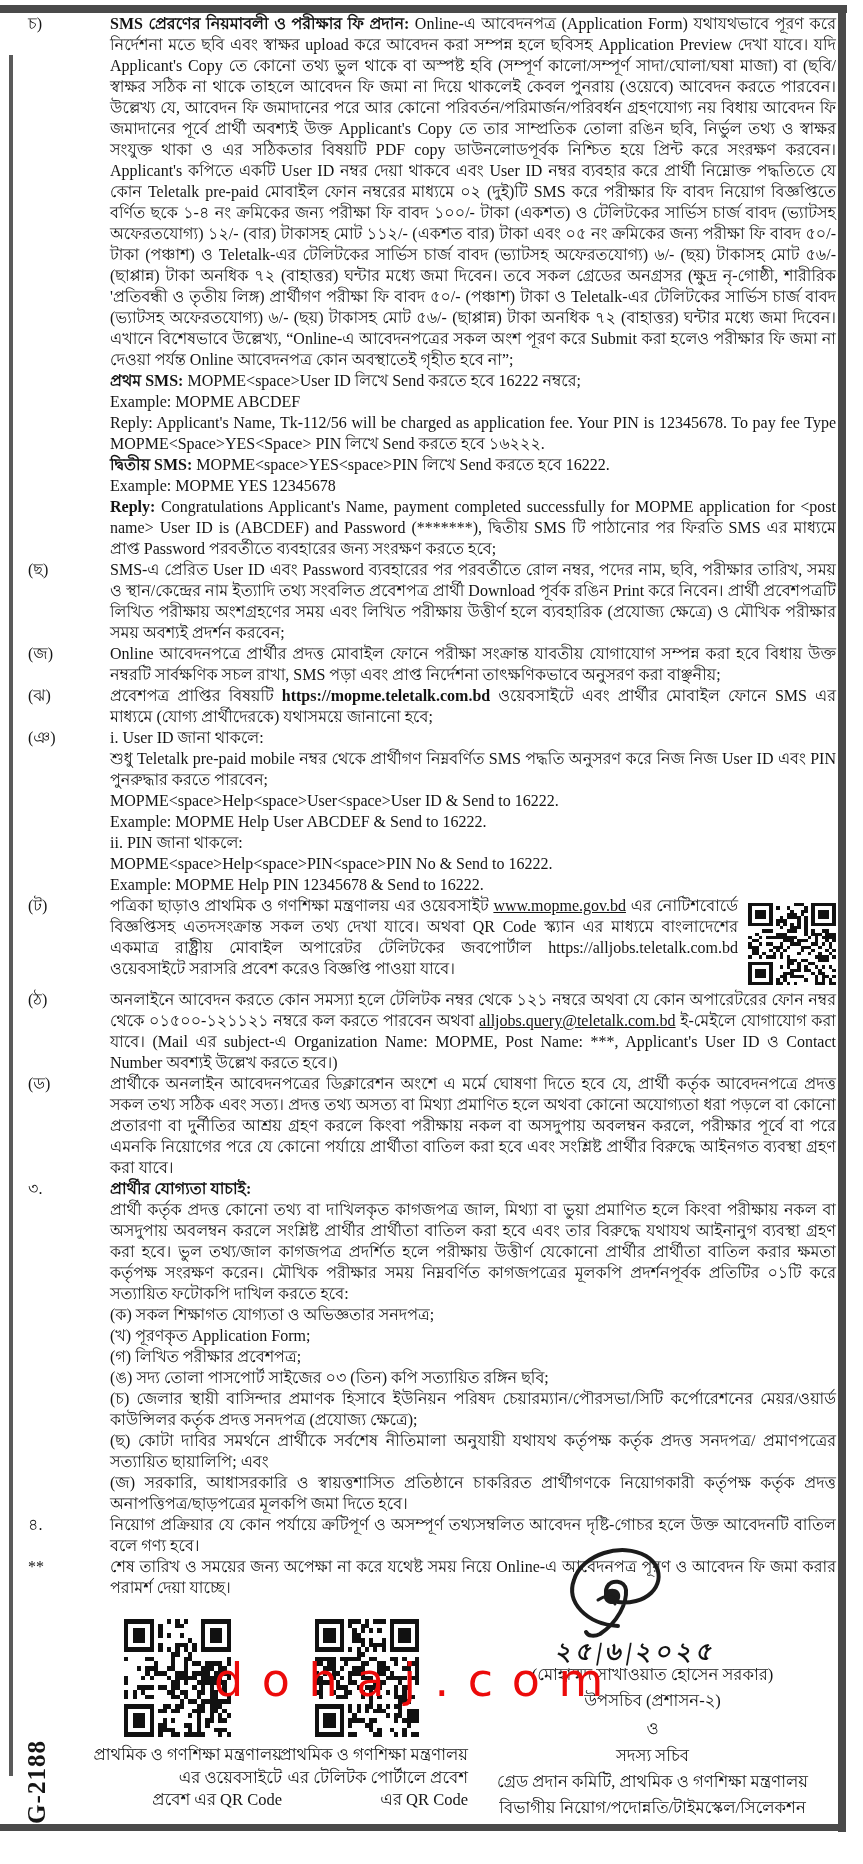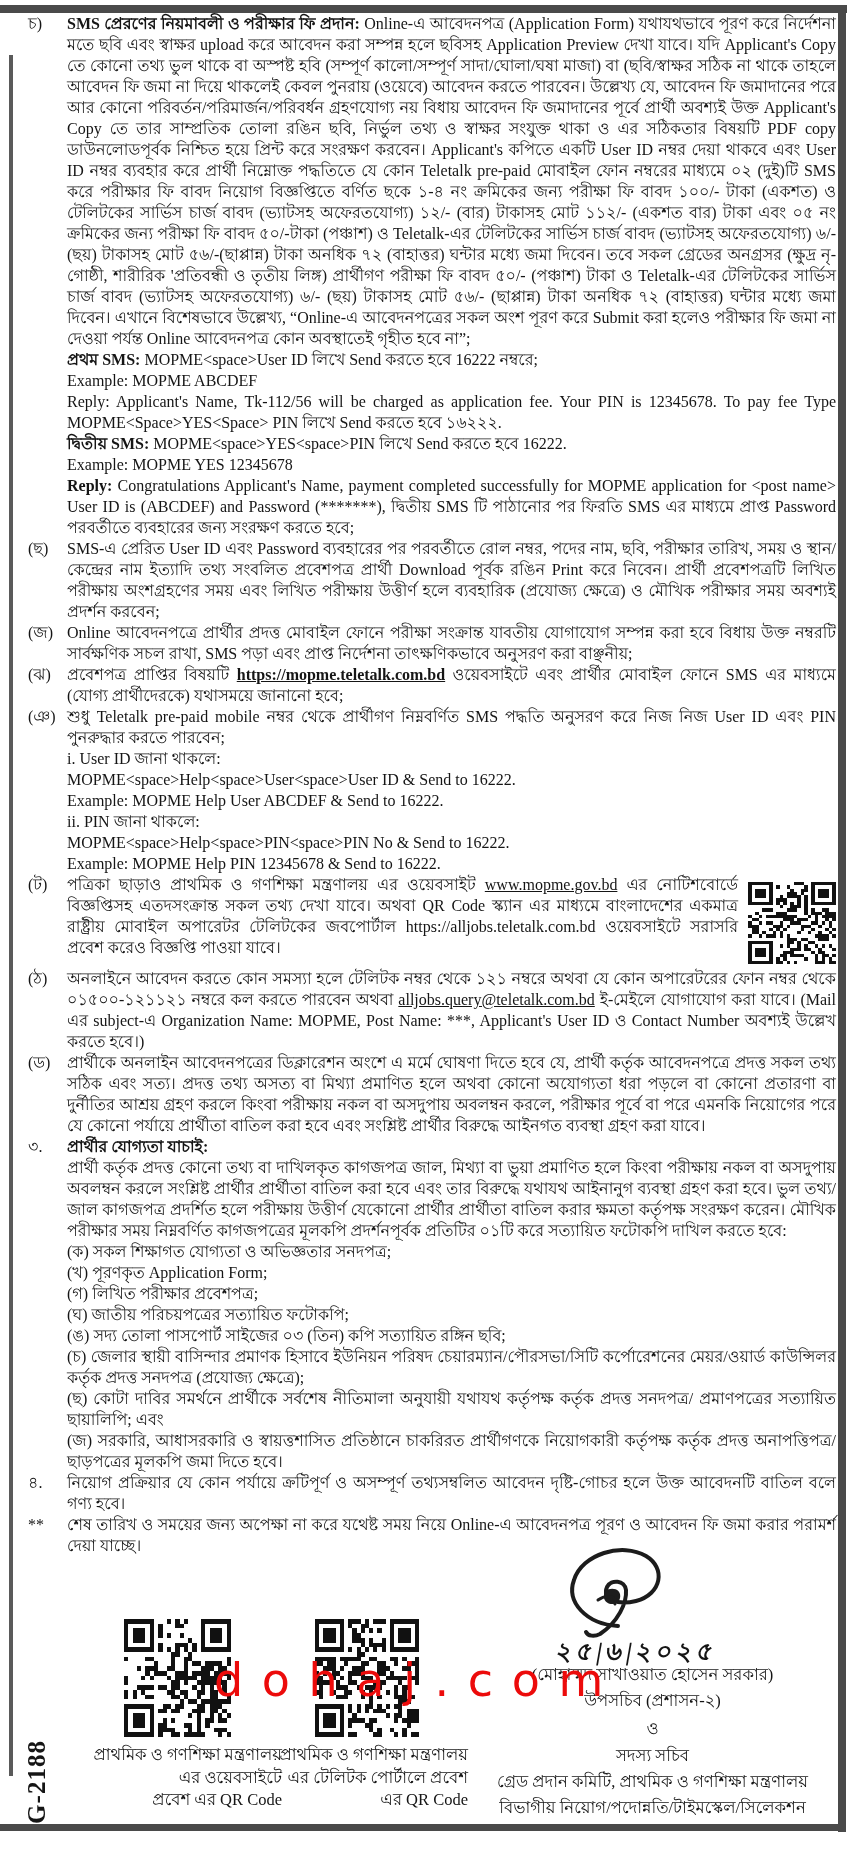--- a/index.html
+++ b/index.html
@@ -18,25 +18,25 @@
   #border-bottom{left:0;top:1824px;width:846px;height:7px;}
   #border-left{left:9px;top:55px;width:4px;height:1721px;background:#5a5a5a;}
 
   
   #doc-body{
     position:absolute;left:28px;top:13px;width:808px;
     font-size:16px;line-height:21px;
   }
   .sec-row{display:flex;align-items:flex-start;}
   .marker{flex:none;width:39px;font-size:16px;}
-  .sec-body{flex:1;min-width:0;}
+  .sec-body{flex:1;min-width:0;margin-left:43px;}
   .para{text-align:justify;}
   .b{font-weight:bold;}
   .u{text-decoration:underline;}
-  .bu{font-weight:bold;text-decoration:underline;}
+  .bu{font-weight:bold;}
 
   
   .qr-box{background:#fff;}
   .qr-box svg{display:block;width:100%;height:100%;shape-rendering:crispEdges;}
   #qr-float{float:right;width:88px;height:82px;margin:8px 0 4px 10px;}
   #qr-website{position:absolute;left:124px;top:1619px;width:107px;height:118px;}
   #qr-portal{position:absolute;left:315px;top:1619px;width:104px;height:118px;}
   .qr-caption{
     position:absolute;text-align:right;font-size:16.5px;line-height:22.5px;
   }
@@ -107,22 +107,22 @@
       </div>
       <div class="sec-row">
         <div class="marker">(ঝ)</div>
         <div class="sec-body">
           <div class="para"><span class="">প্রবেশপত্র প্রাপ্তির বিষয়টি </span><span class="bu">https://mopme.teletalk.com.bd</span><span class=""> ওয়েবসাইটে এবং প্রার্থীর মোবাইল ফোনে SMS এর মাধ্যমে (যোগ্য প্রার্থীদেরকে) যথাসময়ে জানানো হবে;</span></div>
         </div>
       </div>
       <div class="sec-row">
         <div class="marker">(ঞ)</div>
         <div class="sec-body">
+          <div class="para"><span class="">i. User ID জানা থাকলে:</span></div>
           <div class="para"><span class="">শুধু Teletalk pre-paid mobile নম্বর থেকে প্রার্থীগণ নিম্নবর্ণিত SMS পদ্ধতি অনুসরণ করে নিজ নিজ User ID এবং PIN পুনরুদ্ধার করতে পারবেন;</span></div>
-          <div class="para"><span class="">i. User ID জানা থাকলে:</span></div>
           <div class="para"><span class="">MOPME&lt;space&gt;Help&lt;space&gt;User&lt;space&gt;User ID &amp; Send to 16222.</span></div>
           <div class="para"><span class="">Example: MOPME Help User ABCDEF &amp; Send to 16222.</span></div>
           <div class="para"><span class="">ii. PIN জানা থাকলে:</span></div>
           <div class="para"><span class="">MOPME&lt;space&gt;Help&lt;space&gt;PIN&lt;space&gt;PIN No &amp; Send to 16222.</span></div>
           <div class="para"><span class="">Example: MOPME Help PIN 12345678 &amp; Send to 16222.</span></div>
         </div>
       </div>
       <div class="sec-row">
         <div class="marker">(ট)</div>
         <div class="sec-body">
@@ -439,21 +439,20 @@
         </div>
       </div>
       <div class="sec-row">
         <div class="marker">৩.</div>
         <div class="sec-body">
           <div class="para"><span class="b">প্রার্থীর যোগ্যতা যাচাই:</span></div>
           <div class="para"><span class="">প্রার্থী কর্তৃক প্রদত্ত কোনো তথ্য বা দাখিলকৃত কাগজপত্র জাল, মিথ্যা বা ভুয়া প্রমাণিত হলে কিংবা পরীক্ষায় নকল বা অসদুপায় অবলম্বন করলে সংশ্লিষ্ট প্রার্থীর প্রার্থীতা বাতিল করা হবে এবং তার বিরুদ্ধে যথাযথ আইনানুগ ব্যবস্থা গ্রহণ করা হবে। ভুল তথ্য/জাল কাগজপত্র প্রদর্শিত হলে পরীক্ষায় উত্তীর্ণ যেকোনো প্রার্থীর প্রার্থীতা বাতিল করার ক্ষমতা কর্তৃপক্ষ সংরক্ষণ করেন। মৌখিক পরীক্ষার সময় নিম্নবর্ণিত কাগজপত্রের মূলকপি প্রদর্শনপূর্বক প্রতিটির ০১টি করে সত্যায়িত ফটোকপি দাখিল করতে হবে:</span></div>
           <div class="para"><span class="">(ক) সকল শিক্ষাগত যোগ্যতা ও অভিজ্ঞতার সনদপত্র;</span></div>
           <div class="para"><span class="">(খ) পূরণকৃত Application Form;</span></div>
           <div class="para"><span class="">(গ) লিখিত পরীক্ষার প্রবেশপত্র;</span></div>
-          <div class="para"><span class="">(ঘ) জাতীয় পরিচয়পত্রের সত্যায়িত ফটোকপি;</span></div>
           <div class="para"><span class="">(ঙ) সদ্য তোলা পাসপোর্ট সাইজের ০৩ (তিন) কপি সত্যায়িত রঙ্গিন ছবি;</span></div>
           <div class="para"><span class="">(চ) জেলার স্থায়ী বাসিন্দার প্রমাণক হিসাবে ইউনিয়ন পরিষদ চেয়ারম্যান/পৌরসভা/সিটি কর্পোরেশনের মেয়র/ওয়ার্ড কাউন্সিলর কর্তৃক প্রদত্ত সনদপত্র (প্রযোজ্য ক্ষেত্রে);</span></div>
           <div class="para"><span class="">(ছ) কোটা দাবির সমর্থনে প্রার্থীকে সর্বশেষ নীতিমালা অনুযায়ী যথাযথ কর্তৃপক্ষ কর্তৃক প্রদত্ত সনদপত্র/ প্রমাণপত্রের সত্যায়িত ছায়ালিপি; এবং</span></div>
           <div class="para"><span class="">(জ) সরকারি, আধাসরকারি ও স্বায়ত্তশাসিত প্রতিষ্ঠানে চাকরিরত প্রার্থীগণকে নিয়োগকারী কর্তৃপক্ষ কর্তৃক প্রদত্ত অনাপত্তিপত্র/ছাড়পত্রের মূলকপি জমা দিতে হবে।</span></div>
         </div>
       </div>
       <div class="sec-row">
         <div class="marker">৪.</div>
         <div class="sec-body">
           <div class="para"><span class="">নিয়োগ প্রক্রিয়ার যে কোন পর্যায়ে ক্রটিপূর্ণ ও অসম্পূর্ণ তথ্যসম্বলিত আবেদন দৃষ্টি-গোচর হলে উক্ত আবেদনটি বাতিল বলে গণ্য হবে।</span></div>

